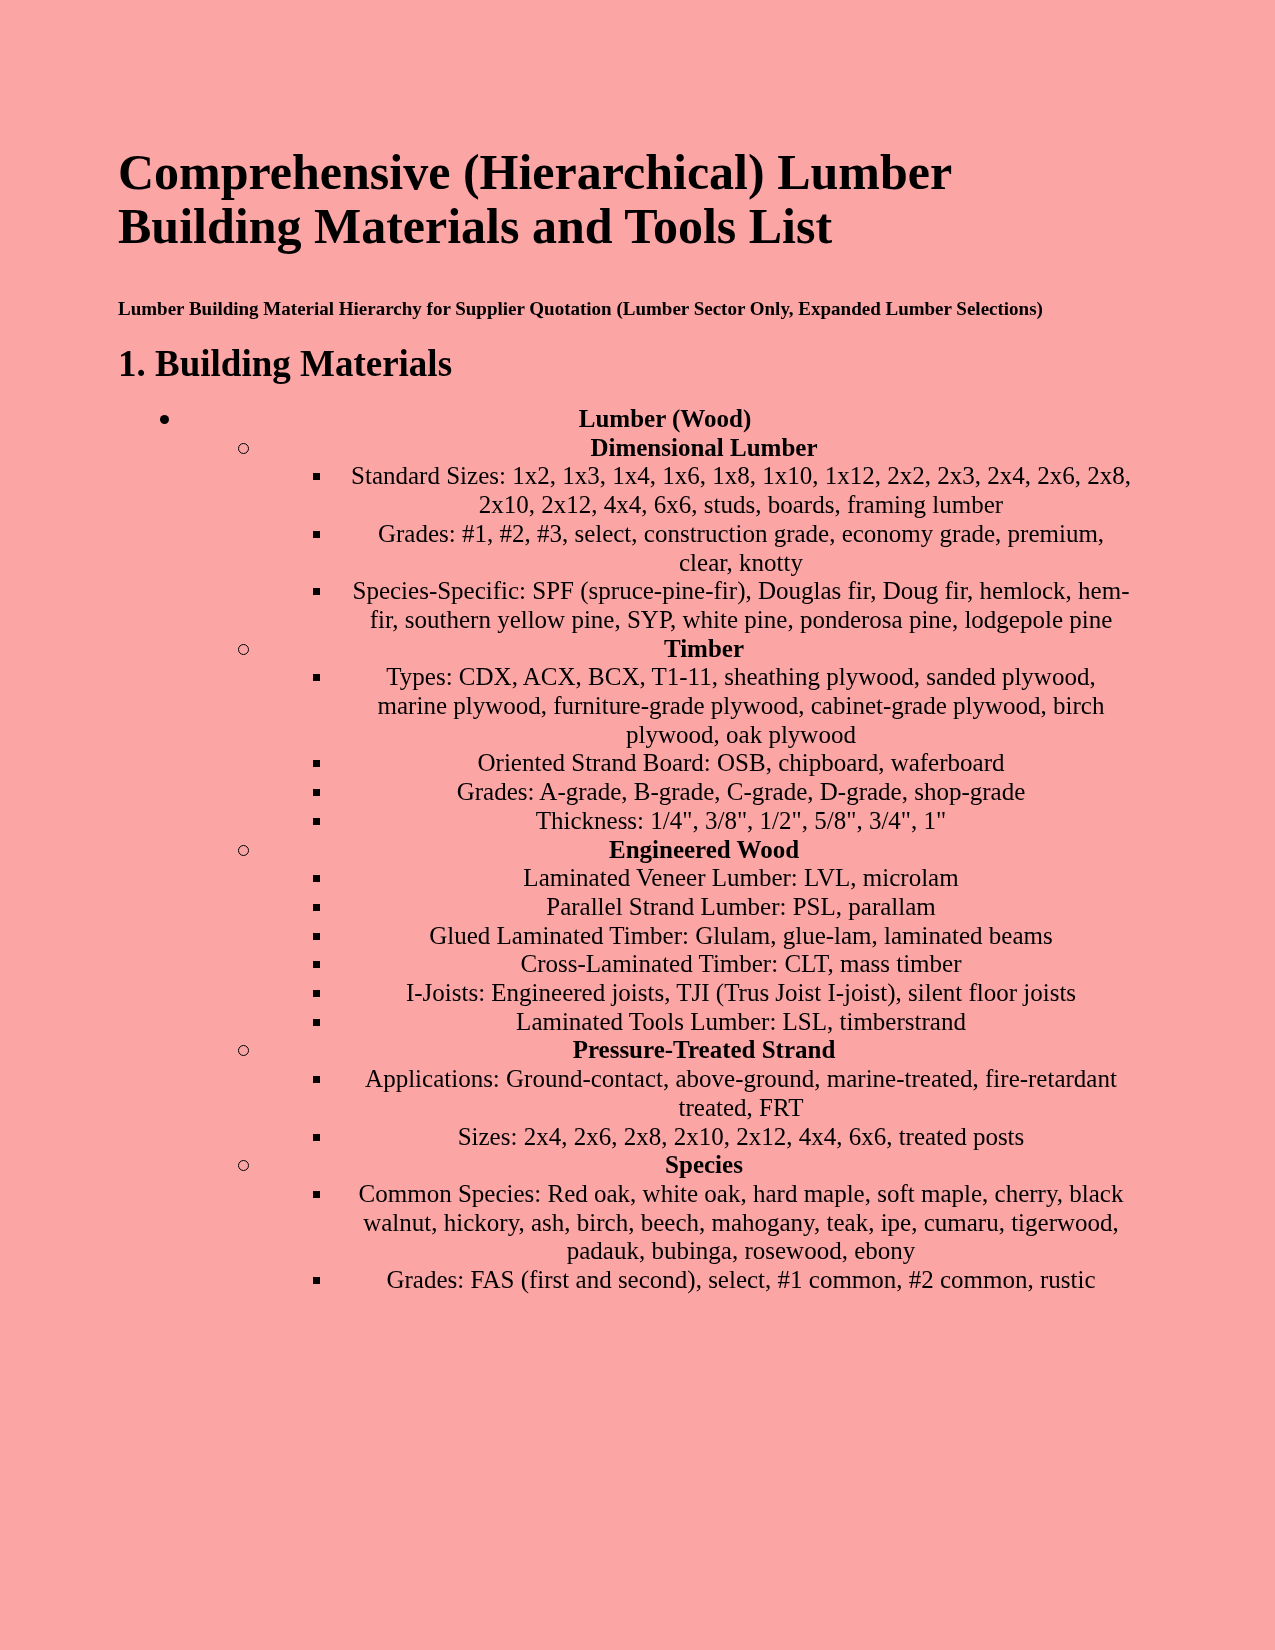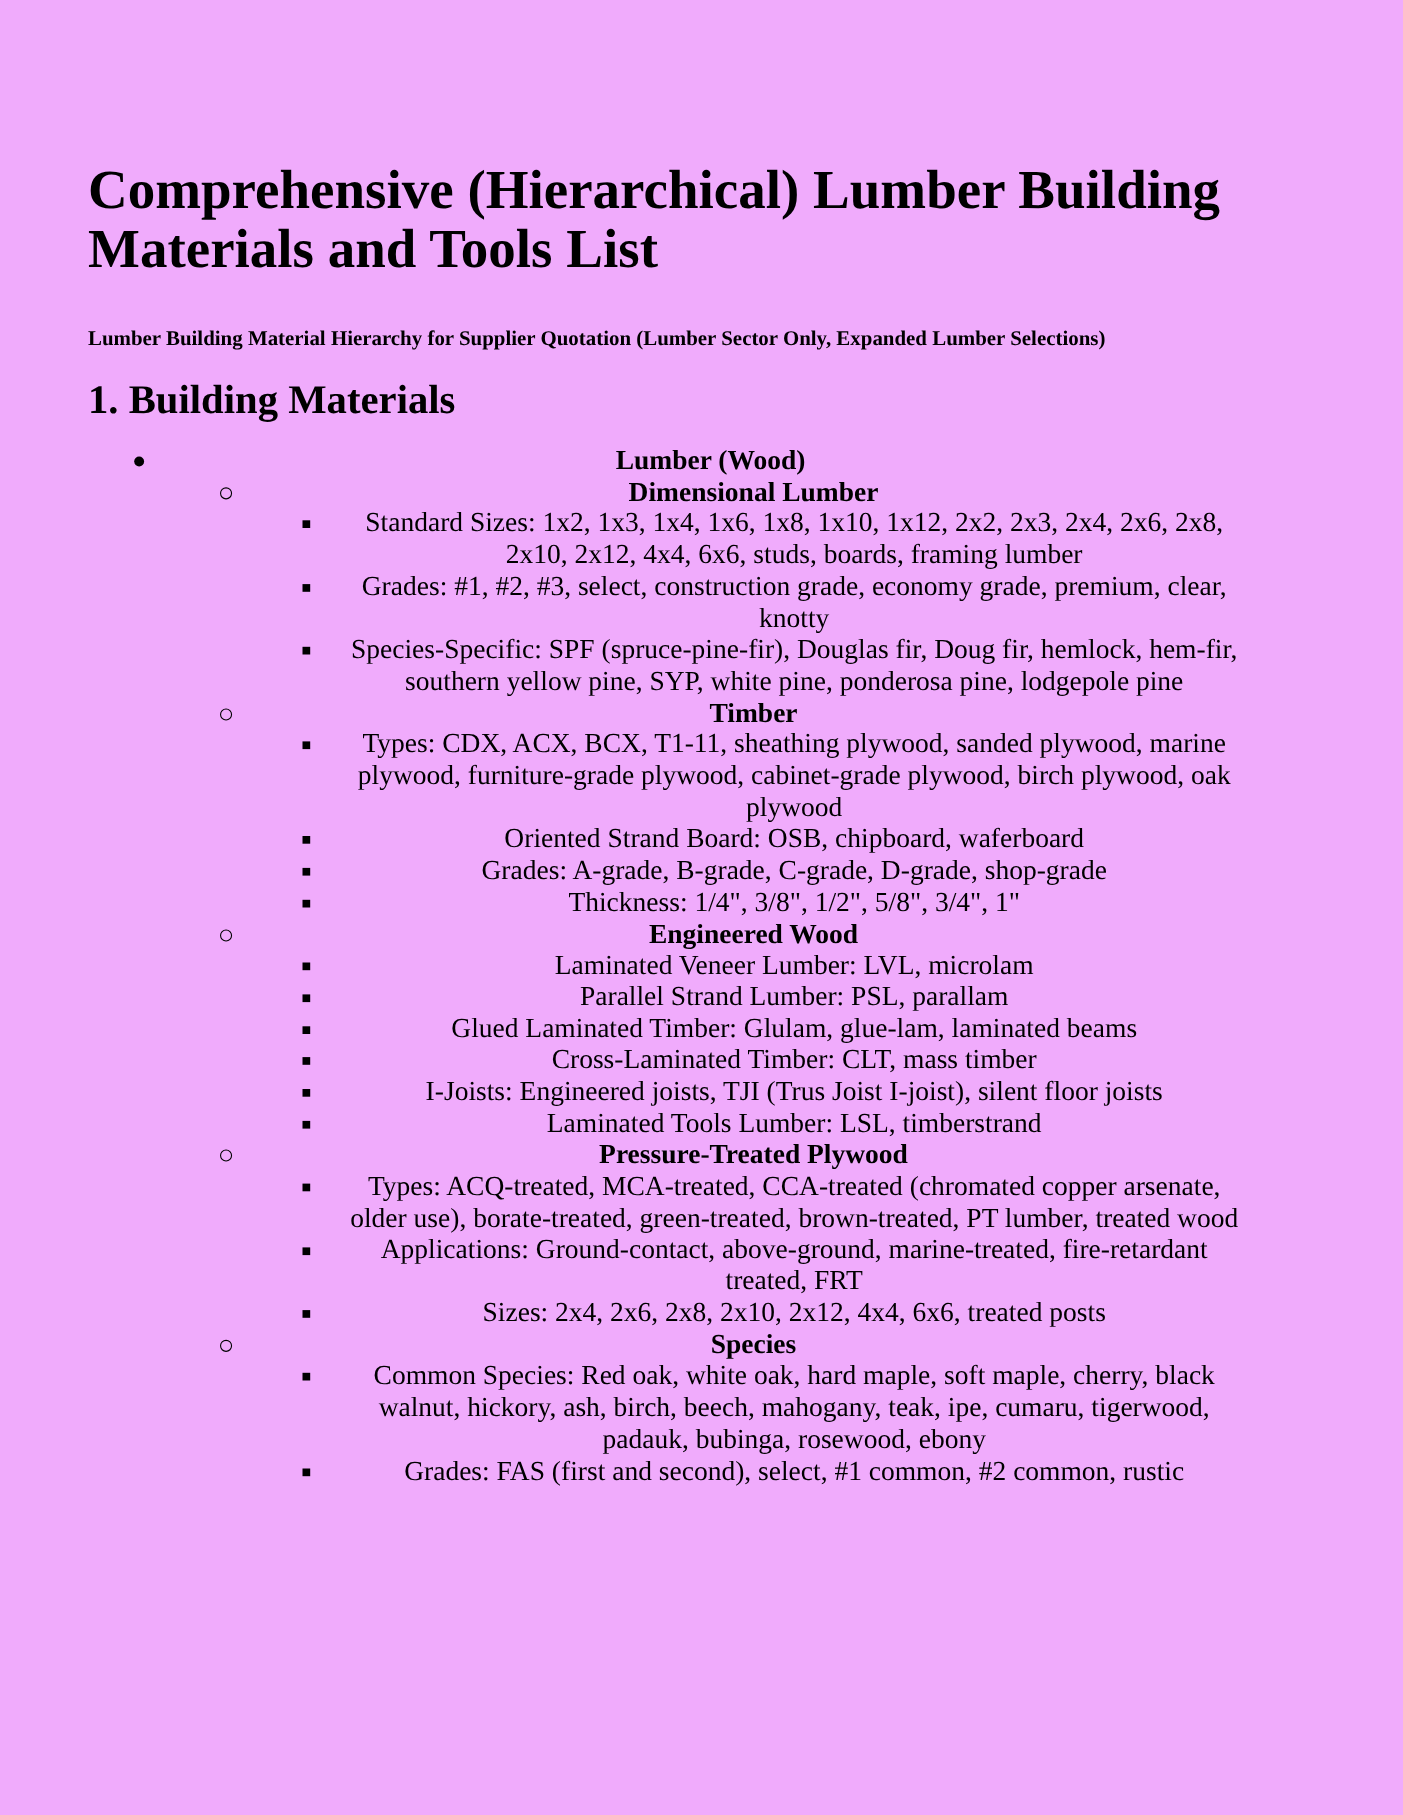--- a/index.html
+++ b/index.html
@@ -11,22 +11,22 @@
     width: 1275px;
     height: 1650px;
     overflow: hidden;
     font-family: "Liberation Serif", "DejaVu Serif", serif;
     color: #000000;
   }
   .page {
     box-sizing: border-box;
     width: 1275px;
     min-height: 1650px;
-    padding: 145px 143px 0 80px;
-    background: #f0abfc;
+    padding: 145px 143px 0 118px;
+    background: #fca5a5;
   }
   .doc-title {
     font-size: 50px;
     line-height: 54px;
     font-weight: 700;
     margin: 0;
   }
   .doc-subtitle {
     margin-top: 40px;
     font-size: 19px;
@@ -97,21 +97,20 @@
       <li class="l3"><span class="marker m-square"></span><span class="item-label">Oriented Strand Board: OSB, chipboard, waferboard</span></li>
       <li class="l3"><span class="marker m-square"></span><span class="item-label">Grades: A-grade, B-grade, C-grade, D-grade, shop-grade</span></li>
       <li class="l3"><span class="marker m-square"></span><span class="item-label">Thickness: 1/4", 3/8", 1/2", 5/8", 3/4", 1"</span></li>
       <li class="l2"><span class="marker m-circle"></span><span class="item-label">Engineered Wood</span></li>
       <li class="l3"><span class="marker m-square"></span><span class="item-label">Laminated Veneer Lumber: LVL, microlam</span></li>
       <li class="l3"><span class="marker m-square"></span><span class="item-label">Parallel Strand Lumber: PSL, parallam</span></li>
       <li class="l3"><span class="marker m-square"></span><span class="item-label">Glued Laminated Timber: Glulam, glue-lam, laminated beams</span></li>
       <li class="l3"><span class="marker m-square"></span><span class="item-label">Cross-Laminated Timber: CLT, mass timber</span></li>
       <li class="l3"><span class="marker m-square"></span><span class="item-label">I-Joists: Engineered joists, TJI (Trus Joist I-joist), silent floor joists</span></li>
       <li class="l3"><span class="marker m-square"></span><span class="item-label">Laminated Tools Lumber: LSL, timberstrand</span></li>
-      <li class="l2"><span class="marker m-circle"></span><span class="item-label">Pressure-Treated Plywood</span></li>
-      <li class="l3"><span class="marker m-square"></span><span class="item-label">Types: ACQ-treated, MCA-treated, CCA-treated (chromated copper arsenate, older use), borate-treated, green-treated, brown-treated, PT lumber, treated wood</span></li>
+      <li class="l2"><span class="marker m-circle"></span><span class="item-label">Pressure-Treated Strand</span></li>
       <li class="l3"><span class="marker m-square"></span><span class="item-label">Applications: Ground-contact, above-ground, marine-treated, fire-retardant treated, FRT</span></li>
       <li class="l3"><span class="marker m-square"></span><span class="item-label">Sizes: 2x4, 2x6, 2x8, 2x10, 2x12, 4x4, 6x6, treated posts</span></li>
       <li class="l2"><span class="marker m-circle"></span><span class="item-label">Species</span></li>
       <li class="l3"><span class="marker m-square"></span><span class="item-label">Common Species: Red oak, white oak, hard maple, soft maple, cherry, black walnut, hickory, ash, birch, beech, mahogany, teak, ipe, cumaru, tigerwood, padauk, bubinga, rosewood, ebony</span></li>
       <li class="l3"><span class="marker m-square"></span><span class="item-label">Grades: FAS (first and second), select, #1 common, #2 common, rustic</span></li>
     </ul>
 </div>
 
 </body></html>

